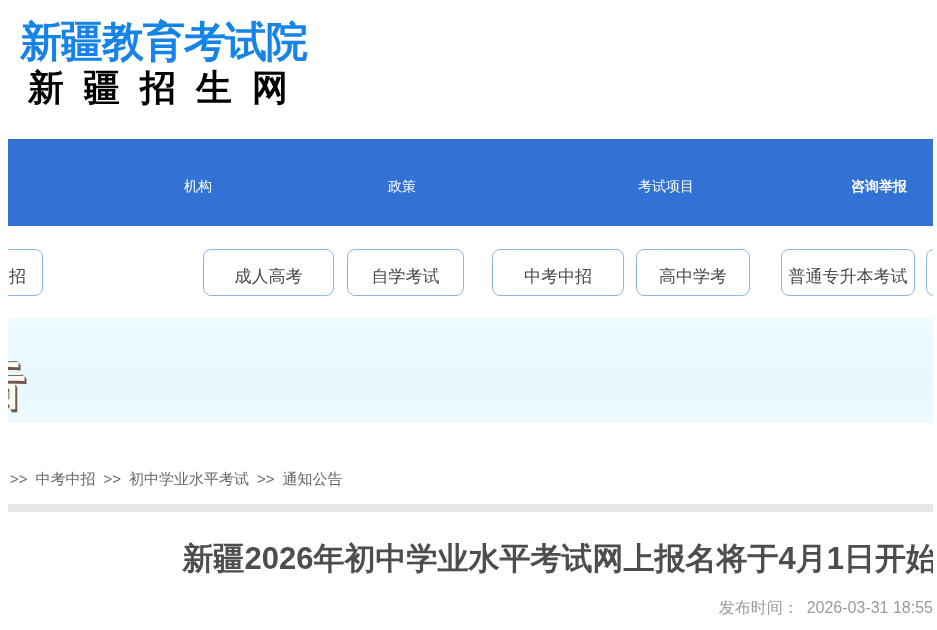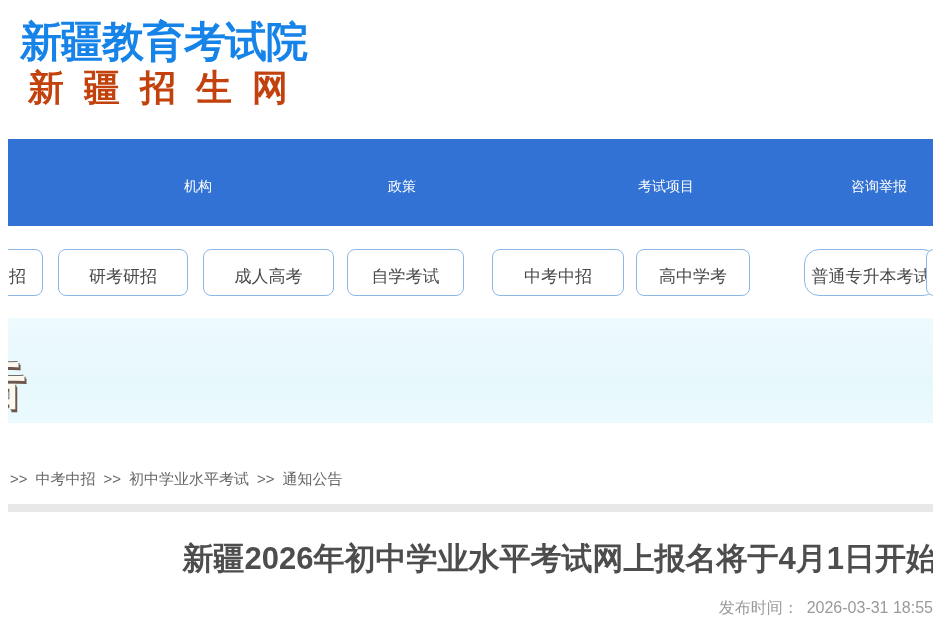--- a/index.html
+++ b/index.html
@@ -13,54 +13,54 @@
   
   .header { position:absolute; top:0; left:0; width:937px; height:131px; background:#ffffff; }
   .site-title {
     position:absolute; left:8px; top:2px;
     font-size:42px; font-weight:bold; color:#1583e8;
     letter-spacing:-1px; white-space:nowrap;
   }
   .site-subtitle {
     position:absolute; left:16px; top:52px;
     font-family:"DejaVu Serif", serif;
-    font-size:36px; font-weight:bold; color:#c2410c;
+    font-size:36px; font-weight:bold; color:#000000;
     letter-spacing:20px; white-space:nowrap;
   }
 
   
   .navbar {
     position:absolute; top:131px; left:0; width:937px; height:87px;
     background:#3272d4;
   }
   .nav-item {
     position:absolute; top:0; height:87px; line-height:87px;
     transform:translateX(-50%);
     color:#ffffff; font-size:14px; white-space:nowrap; cursor:pointer;
   }
   .nav-item:nth-child(1){ left:190px; }
   .nav-item:nth-child(2){ left:394px; }
   .nav-item:nth-child(3){ left:627px;margin-left:31px; }
-  .nav-item:nth-child(4){ left:871px; }
+  .nav-item:nth-child(4){ left:871px;font-weight:bold; }
 
   
   .tabs { position:absolute; top:241px; left:0; width:937px; height:47px; }
   .tab {
     position:absolute; top:0; height:47px; line-height:45px;
     border:1px solid #8cb8e8; border-radius:8px; background:#ffffff;
     color:#4a4a4a; font-size:17px; text-align:center;
     white-space:nowrap; cursor:pointer;
   }
   .tab-partial-left  { left:-95px; width:130px; text-align:right; padding-right:16px; }
   .tab-1 { left:50px;  width:130px; }
   .tab-2 { left:195px; width:131px; }
   .tab-3 { left:339px; width:117px; }
   .tab-4 { left:484px; width:132px; }
   .tab-5 { left:628px; width:114px; }
-  .tab-6 { left:796px; width:134px;border-radius:15px; }
+  .tab-6 { left:773px; width:134px; }
   .tab-partial-right { left:918px; width:130px; text-align:left; padding-left:10px; }
 
   
   .banner {
     position:absolute; top:310px; left:0; width:937px; height:105px;
     background:linear-gradient(180deg,#eefafe 0%, #e7f8fd 60%, #eafaff 100%);
     overflow:hidden;
   }
   .banner-fragment {
     position:absolute; left:-44px; top:20px;
@@ -102,21 +102,20 @@
 
   <div class="navbar">
     <div class="nav-item">机构</div>
     <div class="nav-item">政策</div>
     <div class="nav-item">考试项目</div>
     <div class="nav-item">咨询举报</div>
   </div>
 
   <div class="tabs">
     <div class="tab tab-partial-left">招</div>
-    <div class="tab tab-1">研考研招</div>
     <div class="tab tab-2">成人高考</div>
     <div class="tab tab-3">自学考试</div>
     <div class="tab tab-4">中考中招</div>
     <div class="tab tab-5">高中学考</div>
     <div class="tab tab-6">普通专升本考试</div>
     <div class="tab tab-partial-right">教</div>
   </div>
 
   <div class="banner">
     <div class="banner-fragment">告</div>

